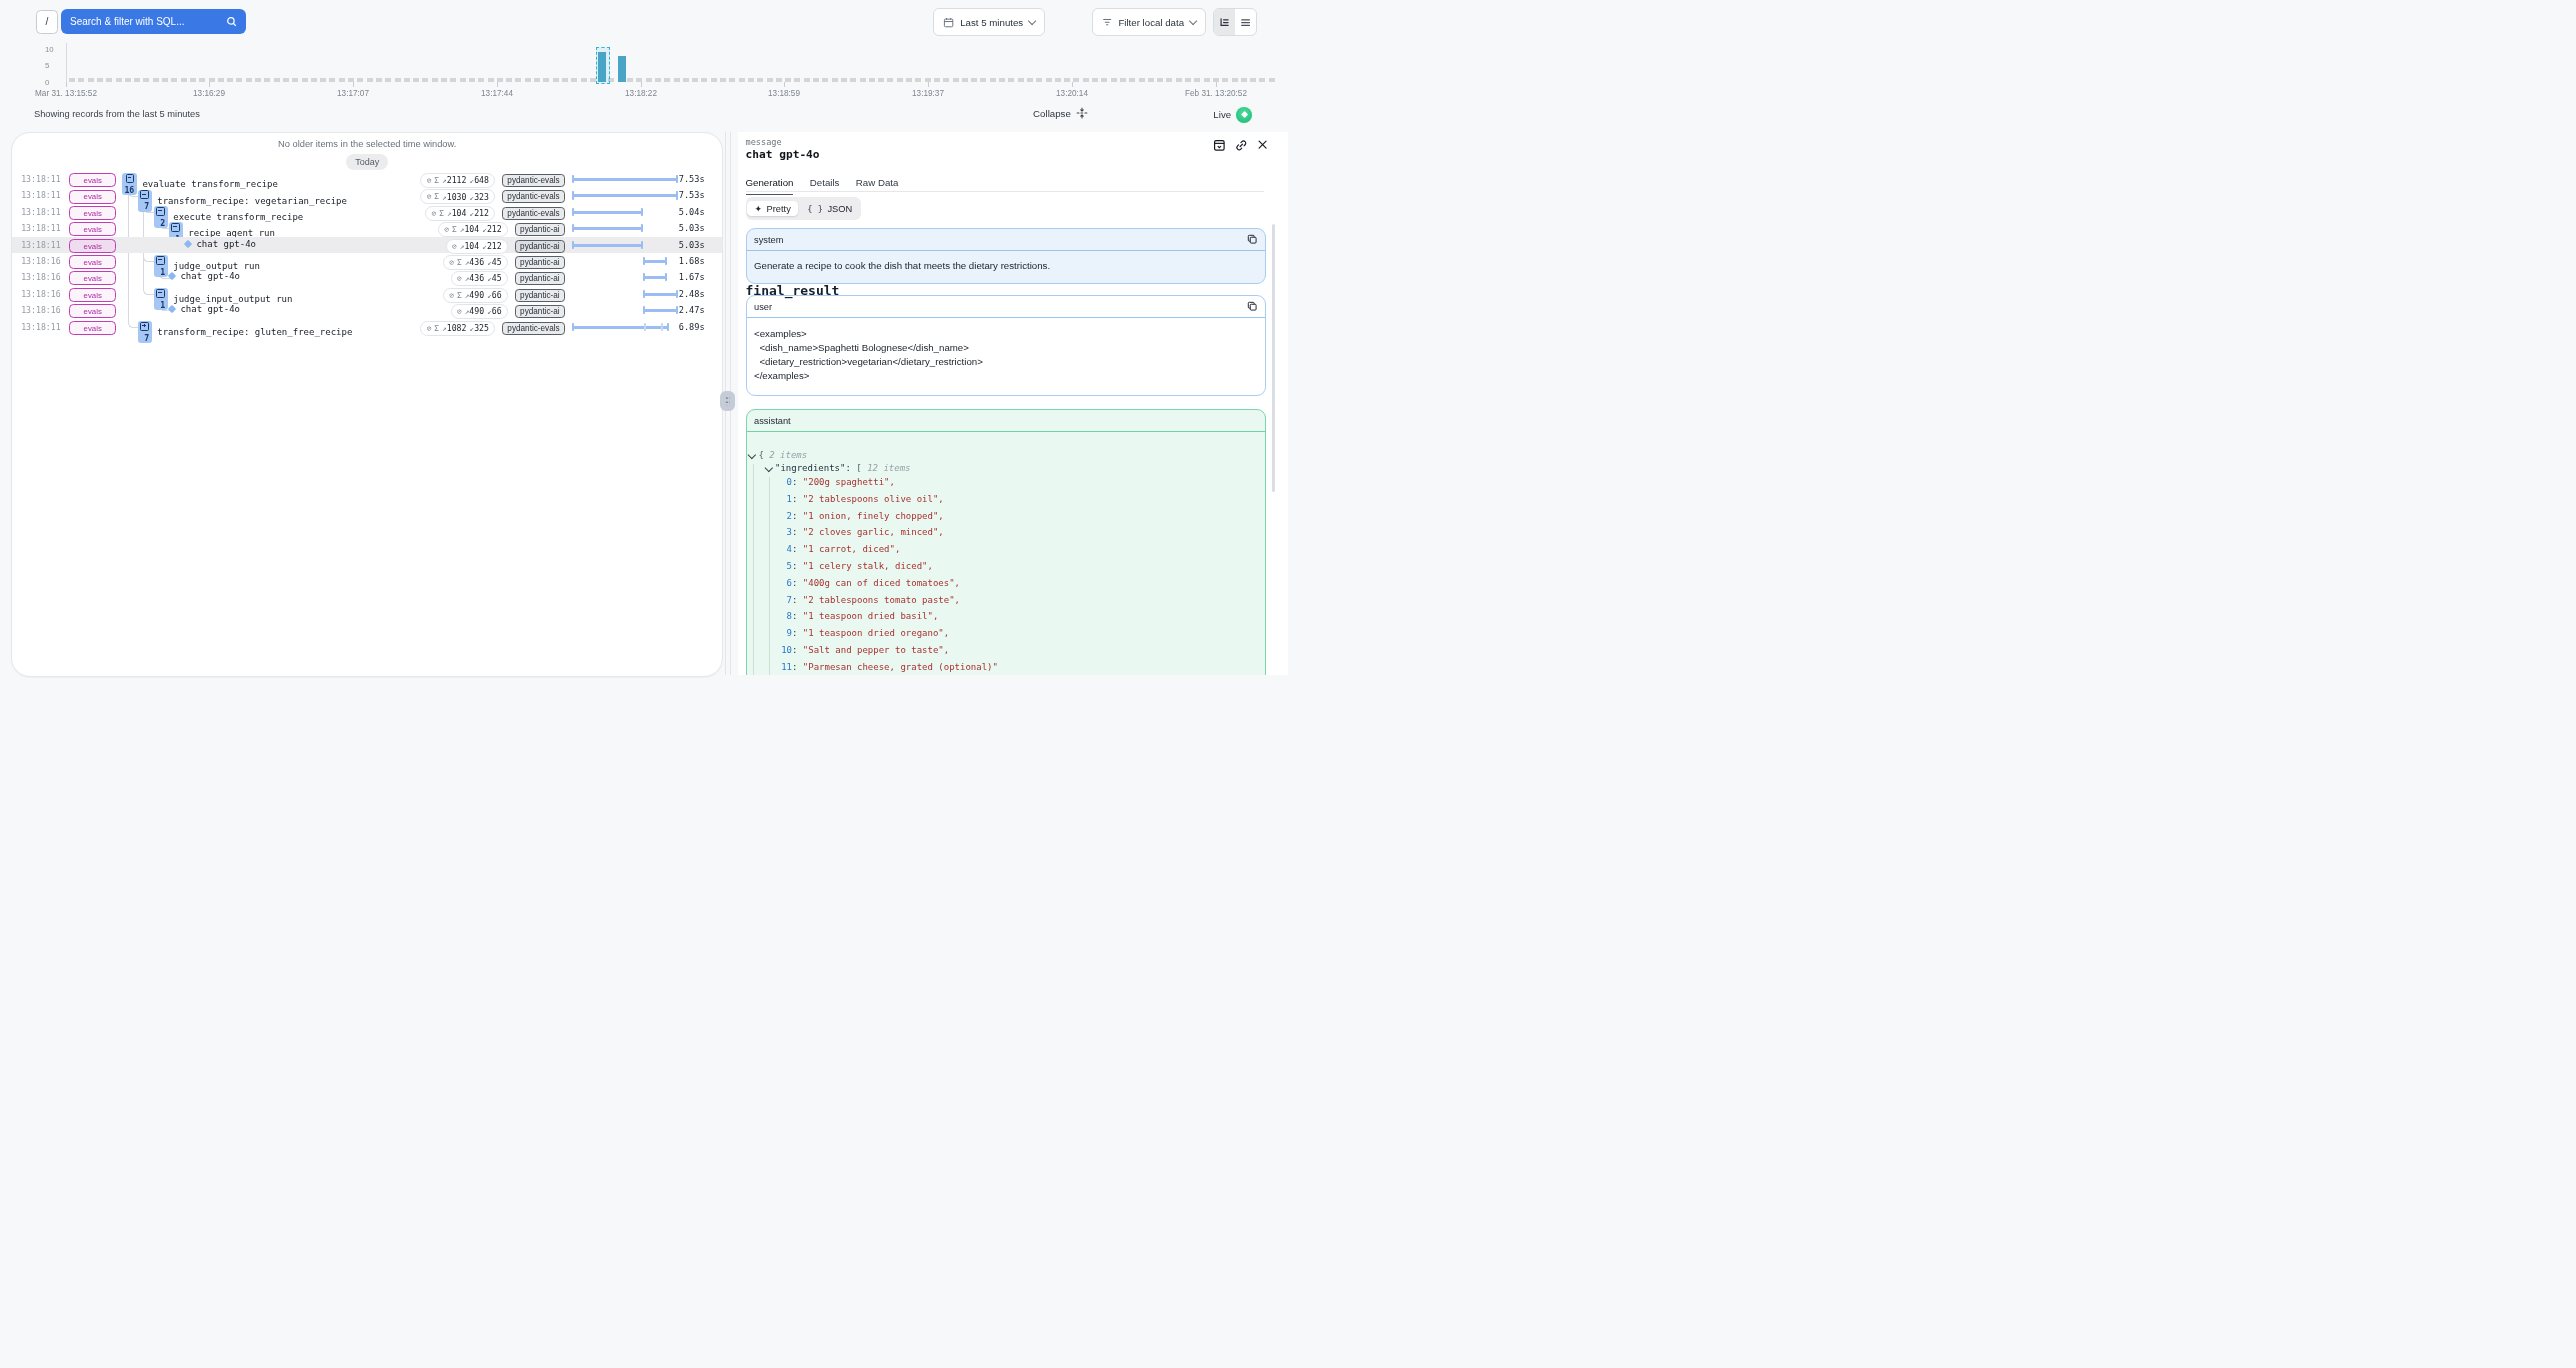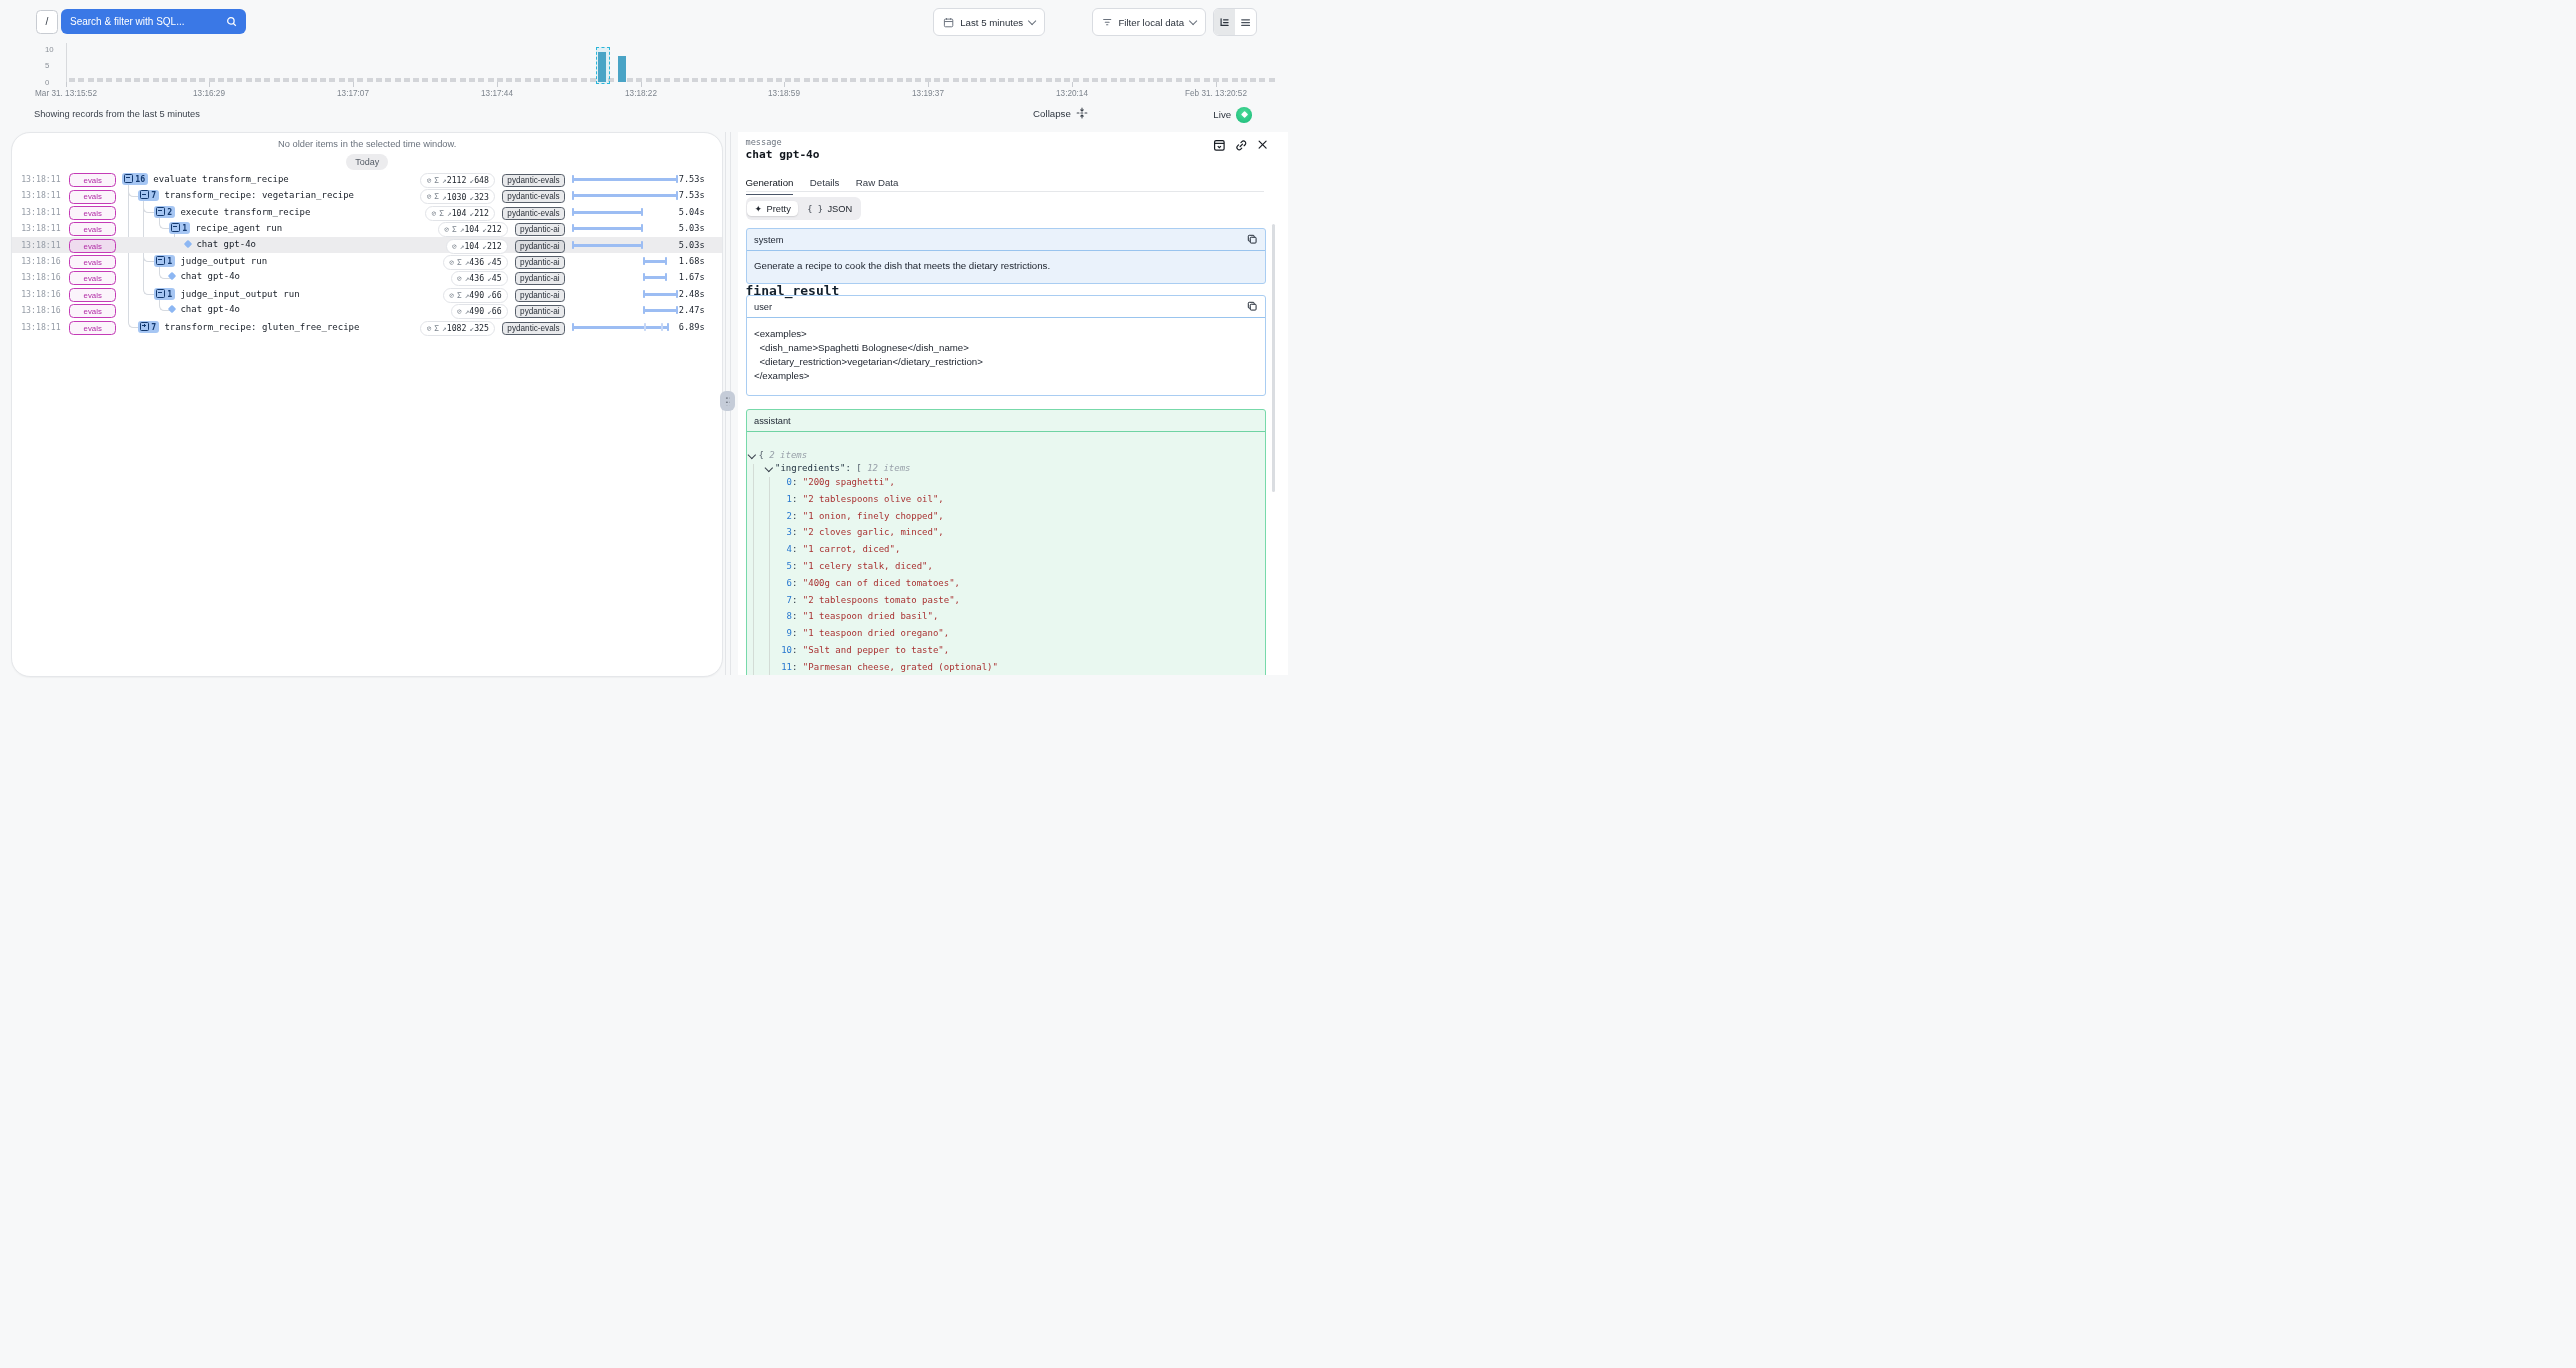--- a/index.html
+++ b/index.html
@@ -45,22 +45,22 @@
     border-radius:9px;padding:3px 9px;font-size:9px;color:#565d67;}
   .rows{position:absolute;left:0;top:38px;width:100%;height:179px;}
   .trow{position:absolute;left:0;width:100%;height:16.4px;}
   .trow.sel{background:#ececee;}
   .ts{position:absolute;left:9px;top:3px;font-size:8.2px;color:#959ca6;}
   .evbadge{position:absolute;left:57px;top:2.2px;width:45px;height:12px;border:1.1px solid #c43bb6;
     border-radius:4.5px;background:#fbf4fb;color:#b12aa5;font-size:7.8px;display:flex;
     align-items:center;justify-content:center;}
   .trow.sel .evbadge{background:#efdcef;}
   .node{position:absolute;top:2.2px;display:flex;align-items:center;gap:5.2px;}
-  .exp{display:inline-flex;align-items:flex-start;gap:2.2px;background:#a6c6f3;border-radius:3px;
-    padding:0.7px 3px 0.7px 2.2px;color:#12386e;cursor:pointer;}
+  .exp{display:inline-flex;align-items:flex-end;gap:2.2px;background:#a6c6f3;border-radius:3px;
+    padding:0.7px 3px 0.7px 2.2px;color:#12386e;cursor:pointer;flex-direction:column;}
   .sq{position:relative;width:6.7px;height:6.7px;border:1px solid #12386e;border-radius:1.5px;display:inline-block;}
   .sq::before{content:"";position:absolute;left:1.1px;top:2.4px;width:3.4px;height:1px;background:#12386e;}
   .sq.plus::after{content:"";position:absolute;left:2.3px;top:1.2px;width:1px;height:3.4px;background:#12386e;}
   .exp b{font-size:8.2px;font-weight:700;font-family:"DejaVu Sans Mono",monospace;}
   .diamond{width:6px;height:6px;background:#8db7f3;border-radius:1.1px;transform:rotate(45deg);display:inline-block;}
   .nlabel{font-size:9px;color:#171d26;font-family:"DejaVu Sans Mono",monospace;white-space:pre;}
   .rgrp{position:absolute;right:157px;top:1.9px;display:flex;gap:6.7px;align-items:center;}
   .tokpill{height:12.7px;border:0.7px solid #e2e4e8;background:#fff;border-radius:745px;display:flex;
     align-items:center;gap:3px;padding:0 5.2px;font-size:8.2px;color:#20262e;}
   .tokpill .ic{color:#7c848e;font-size:7.8px;}
@@ -93,21 +93,21 @@
   .tabs{position:absolute;left:7.5px;top:45px;display:flex;gap:16.4px;font-size:9.7px;color:#323944;}
   .tab{padding-bottom:6px;cursor:pointer;}
   .tab.active{color:#0f141b;border-bottom:1.5px solid #4a5568;}
   .tabline{position:absolute;left:7.5px;top:59px;width:518px;height:0.7px;background:#e5e7ea;}
   .segwrap{position:absolute;left:7.5px;top:65px;height:20px;background:#ededf0;border-radius:6px;
     display:flex;align-items:center;padding:1.5px;gap:1.5px;font-size:9.3px;color:#22272f;}
   .segwrap .seg{padding:2.2px 7.5px;border-radius:4.5px;display:flex;gap:4.5px;align-items:center;cursor:pointer;}
   .segwrap .seg.on{background:#fff;box-shadow:0 0.7px 1.5px rgba(0,0,0,.15);}
   .braces{font-family:"DejaVu Sans Mono",monospace;font-size:8.6px;color:#3a414b;}
 
-  .card{position:absolute;left:7.5px;width:518px;border-radius:3px;overflow:hidden;}
+  .card{position:absolute;left:7.5px;width:518px;border-radius:9px;overflow:hidden;}
   .card .chead{height:21px;display:flex;align-items:center;padding:0 7.5px;font-size:9.3px;color:#1c2430;}
   .card .copy{margin-left:auto;cursor:pointer;display:flex;}
   .card-system{top:96px;height:54px;border:0.7px solid #a9cdf2;background:#eaf2fb;}
   .card-system .chead{border-bottom:0.7px solid #99c4ee;}
   .card-user{top:163px;height:99px;border:0.7px solid #a9cdf2;background:#fff;}
   .card-user .chead{border-bottom:0.7px solid #99c4ee;}
   .card-assistant{top:277px;height:417px;border:0.7px solid #77d9aa;background:#e9f8f0;}
   .card-assistant .chead{border-bottom:0.7px solid #6fd3a3;}
   .cbody{padding:9px 7.5px;font-size:9.7px;color:#1b212b;}
   .cbody.pre{white-space:pre;line-height:14px;}

